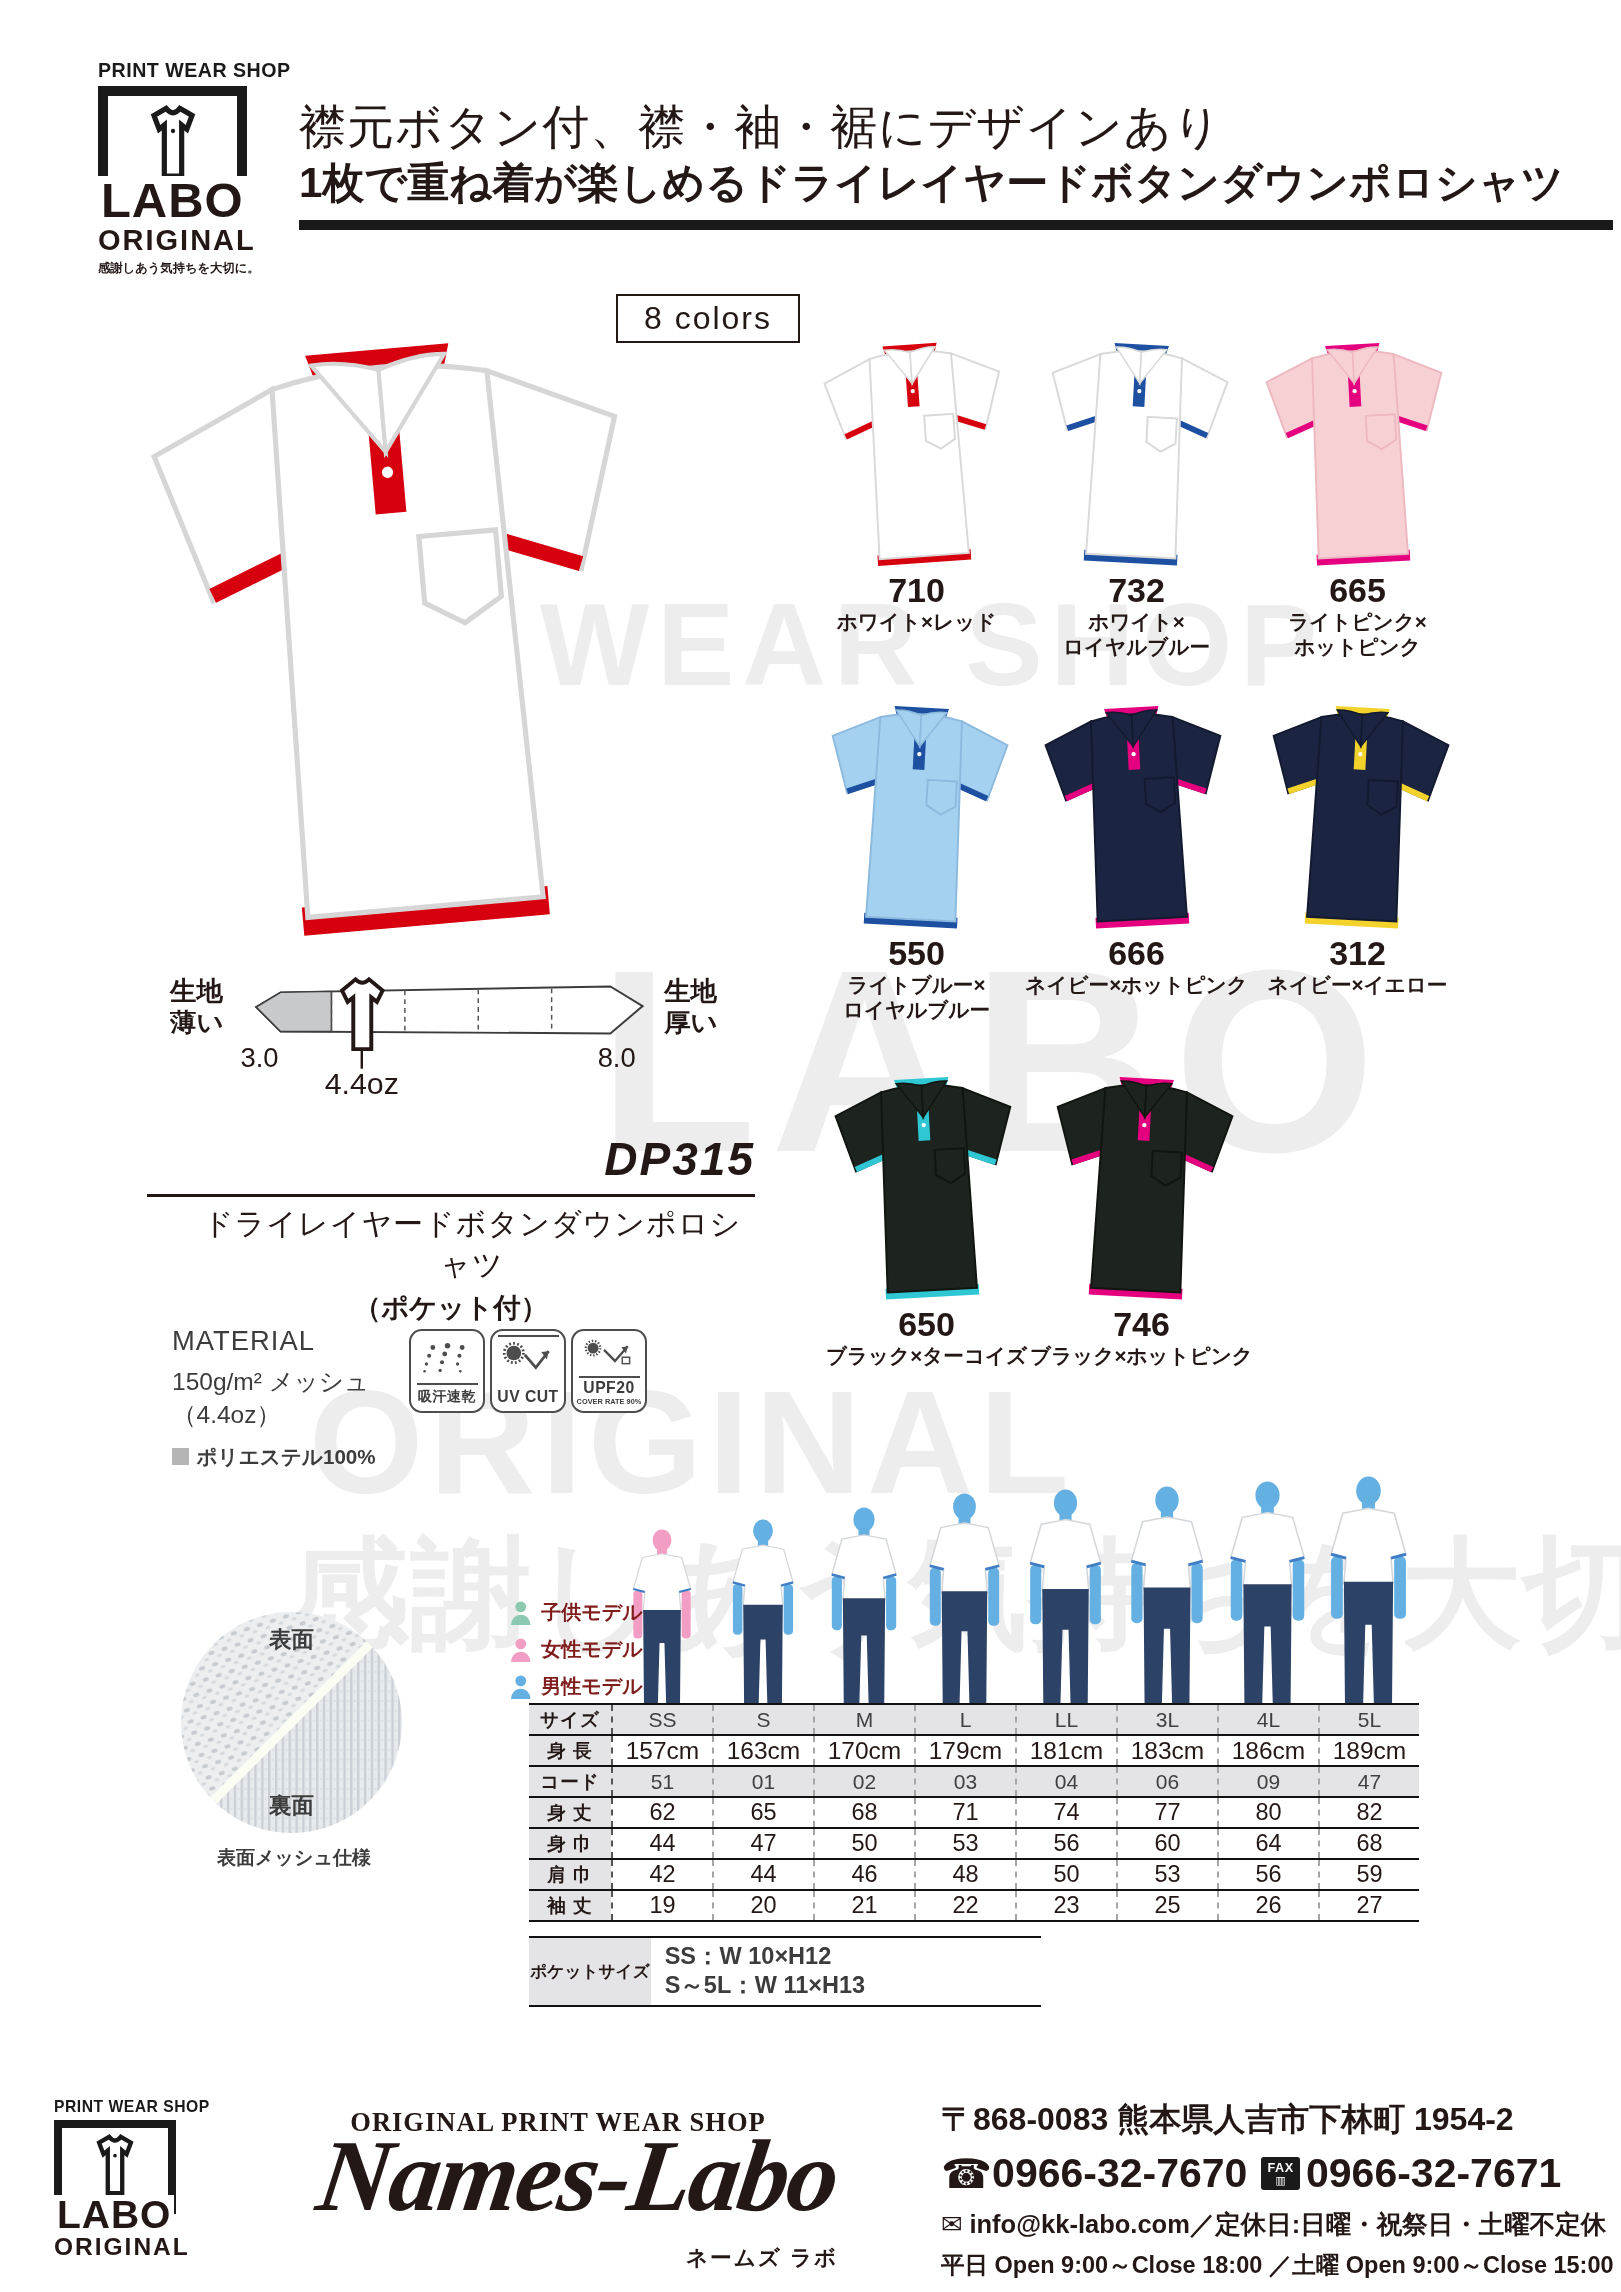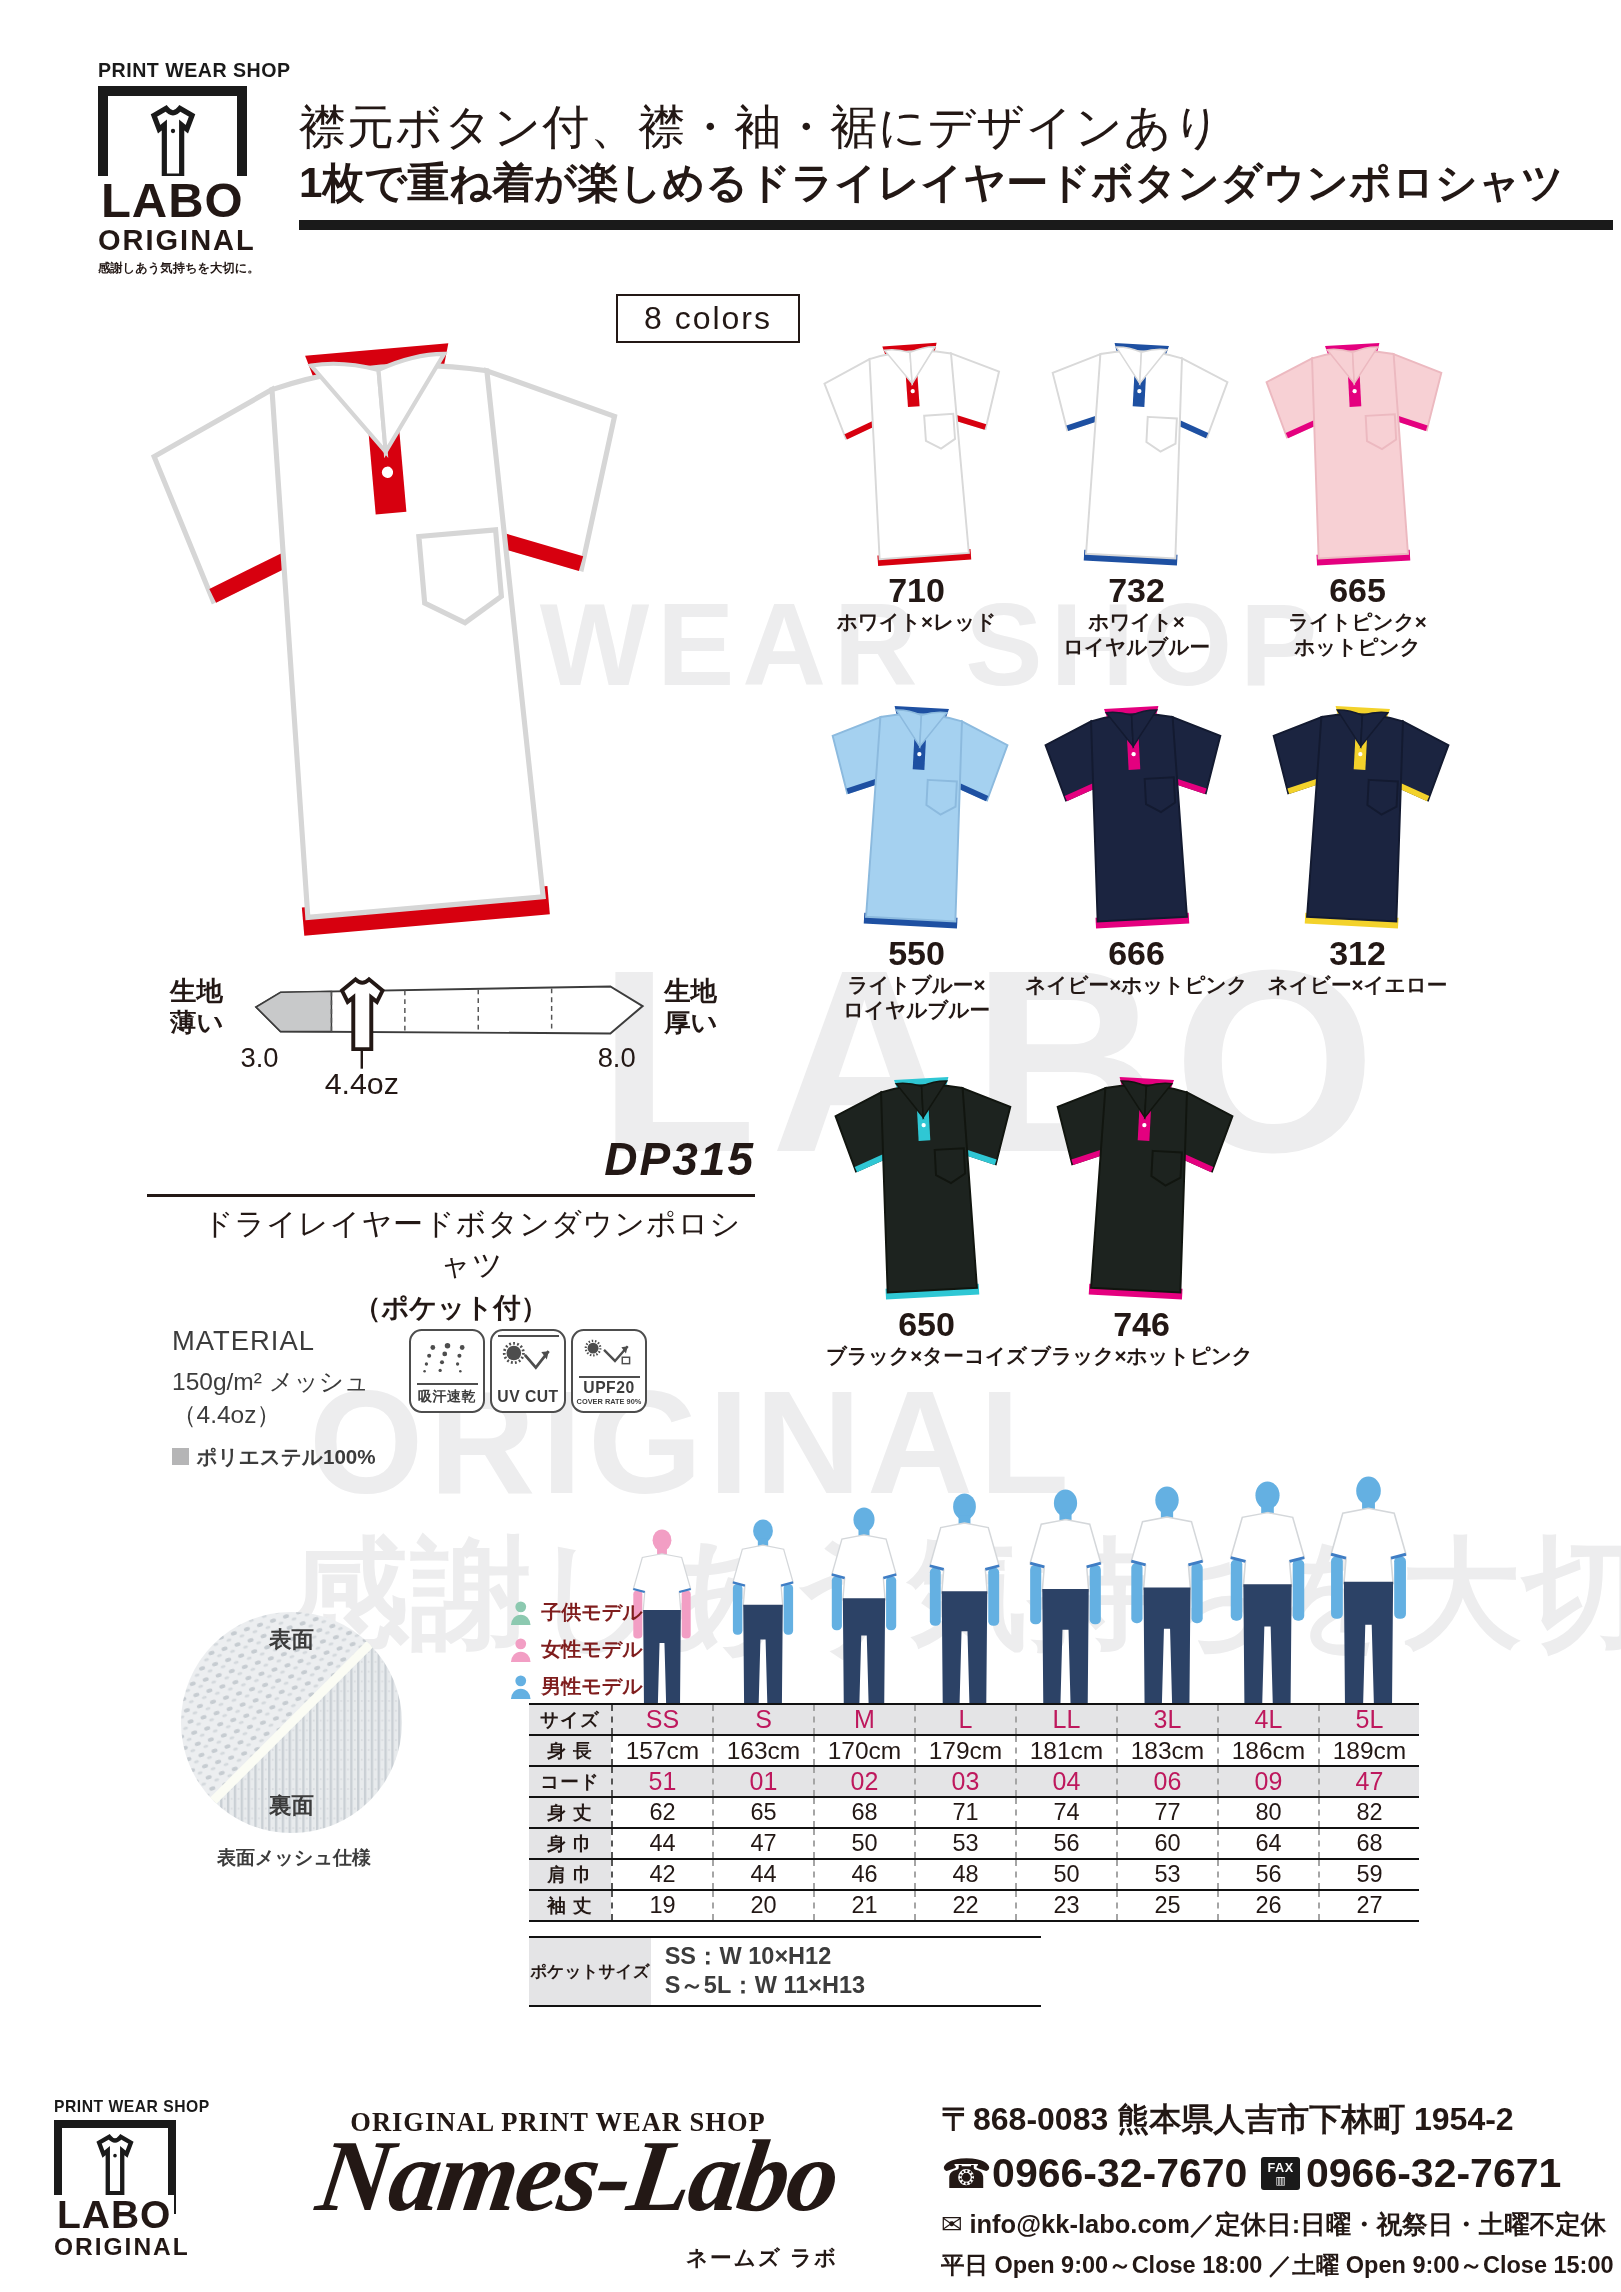--- a/index.html
+++ b/index.html
@@ -77,21 +77,21 @@
   .model { position:absolute; }
   
   #size-table { left:529px; top:1703px; width:890px; border-bottom:2.9px solid #111; z-index:3; background:#fff; }
   .trow { display:flex; border-top:2.9px solid #111; }
   .tcell { height:29px; display:flex; align-items:center; justify-content:center; }
   .tlabel { width:82px; background:#e4e4e6; font-size:18.6px; font-weight:600; letter-spacing:1px; }
   .tdata  { width:101px; font-size:23.5px; }
   .tdata.first { border-left:2.9px dashed #555; }
   .tdata + .tdata { border-left:2px dashed #a5a5a5; }
   .row-gray .tdata { background:#e4e4e6; }
-  .blue-val { color:#be185d; font-size:25px; }
+  .blue-val { color:#404040; font-size:21px; }
   
   .pocket { left:529px; top:1936px; width:512px; border-top:2.5px solid #111; border-bottom:2.5px solid #111;
             display:flex; align-items:stretch; z-index:3; background:#fff; }
   .pocket-label { width:122px; background:#e4e4e6; display:flex; align-items:center; justify-content:center;
                   font-size:16.7px; font-weight:600; }
   .pocket-lines { padding:3.9px 0 3.9px 13.7px; font-size:23.5px; line-height:1.25; font-weight:600; color:#3c3c3c; }
   
   .f-logo { left:54px; top:2098px; width:167px; }
   .f-logo .logo-pws { font-size:15.7px; }
   .f-logo .logo-square { width:122px; height:94px; border-width:8.8px; }

